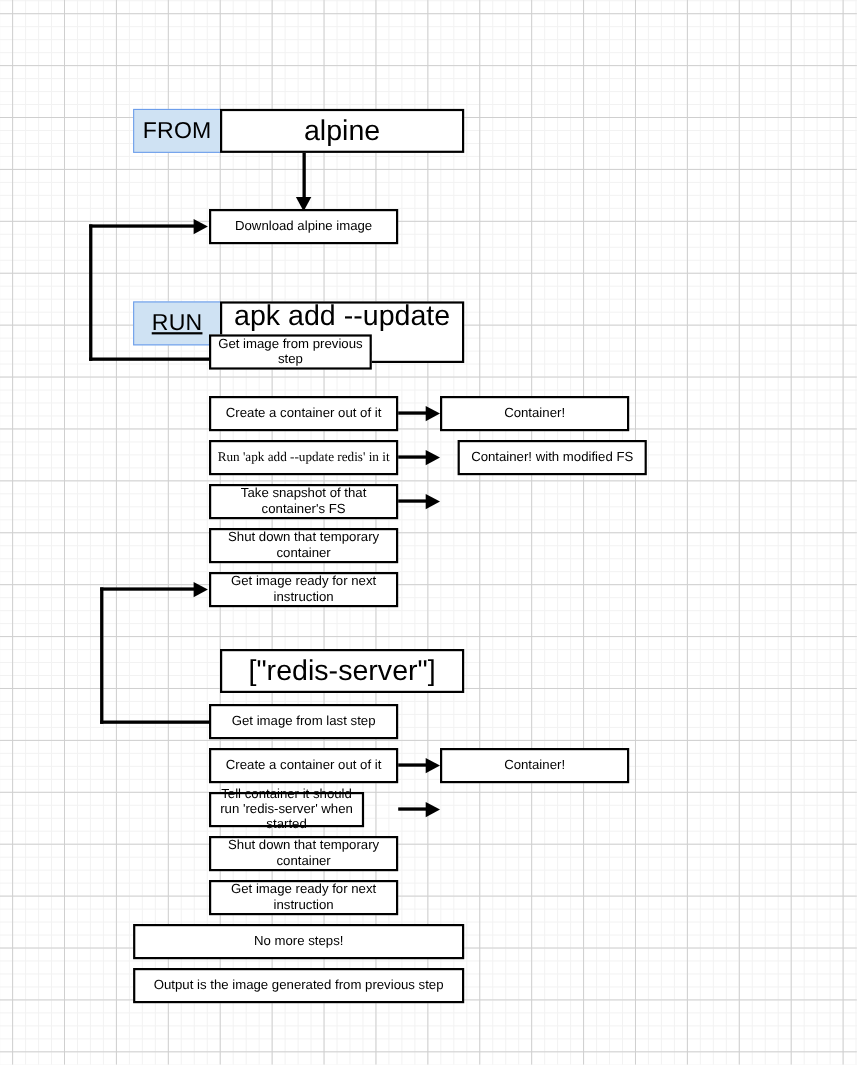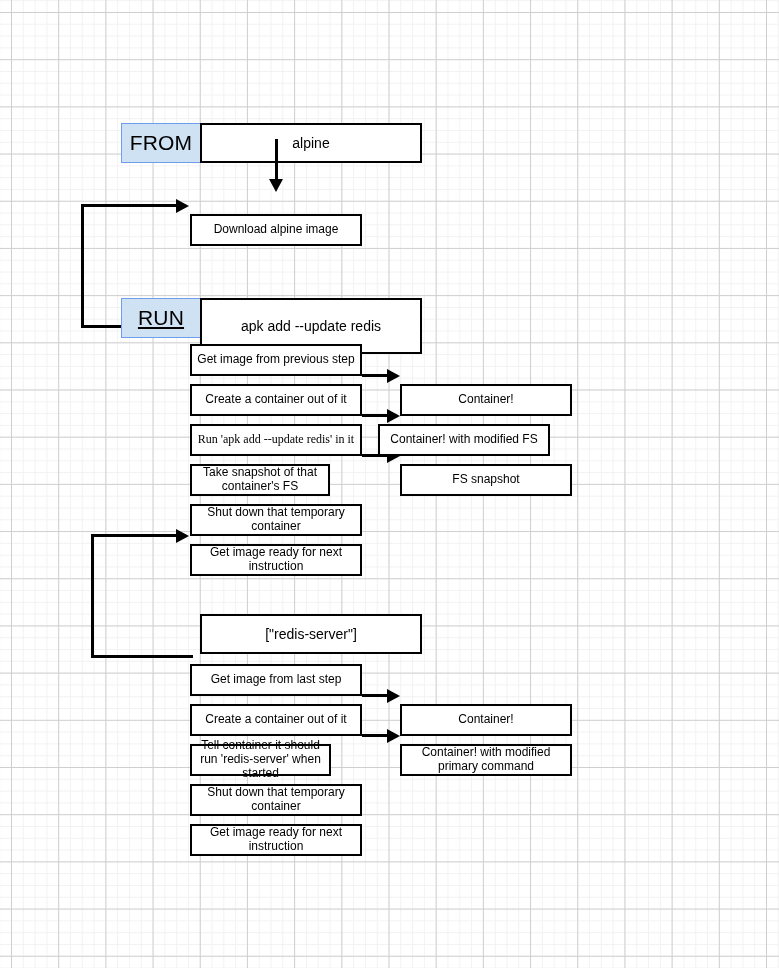--- a/index.html
+++ b/index.html
@@ -34,34 +34,33 @@
   .node {
     position: absolute;
     box-sizing: border-box;
     display: flex;
     align-items: center;
     justify-content: center;
     text-align: center;
     color: #000000;
     background: #ffffff;
     line-height: 1.15;
-    margin-top: 24px;
   }
 
   
   .instr-keyword {
     border: 1px solid #6d9eeb;
     background: #cfe2f3;
     font-size: 21px;
     letter-spacing: 0.2px;
   }
   .instr-arg {
     border: 2px solid #000000;
     background: #ffffff;
-    font-size: 14px;
+    font-size: 26px;
   }
 
   
   .step-box,
   .result-box,
   .wide-box {
     border: 2px solid #000000;
     background: #ffffff;
     font-size: 12px;
     padding: 0 4px;
@@ -105,41 +104,40 @@
   <div class="node step-box" style="left:190px; top:190px; width:172px; height:32px;">Download alpine image</div>
 
   <div class="conn conn-h" style="left:81px; top:204px; width:97px;"></div>
   <div class="conn conn-v" style="left:81px; top:204px; height:124px;"></div>
   <div class="conn conn-h" style="left:81px; top:325px; width:112px;"></div>
   <div class="arrow-head arrow-right" style="left:176px; top:199px;"></div>
 
   <div class="node instr-keyword" style="left:121px; top:274px; width:80px; height:40px;text-decoration:underline;">RUN</div>
   <div class="node instr-arg" style="left:200px; top:274px; width:222px; height:56px;">apk add --update redis</div>
 
-  <div class="node step-box" style="left:190px; top:320px; width:172px; height:32px;">Get image from previous step</div>
+  <div class="node step-box" style="left:190px; top:304px; width:148px; height:32px;">Get image from previous step</div>
 
   <div class="node step-box" style="left:190px; top:360px; width:172px; height:32px;">Create a container out of it</div>
   <div class="conn conn-h" style="left:362px; top:374px; width:28px;"></div>
   <div class="arrow-head arrow-right" style="left:387px; top:369px;"></div>
 
   <div class="node step-box" style="left:190px; top:400px; width:172px; height:32px;font-family:Liberation Serif, serif;">Run 'apk add --update redis' in it</div>
   <div class="conn conn-h" style="left:362px; top:414px; width:28px;"></div>
   <div class="arrow-head arrow-right" style="left:387px; top:409px;"></div>
 
-  <div class="node step-box" style="left:190px; top:440px; width:140px; height:32px;">Take snapshot of that container's FS</div>
+  <div class="node step-box" style="left:190px; top:440px; width:172px; height:32px;">Take snapshot of that container's FS</div>
   <div class="conn conn-h" style="left:362px; top:454px; width:28px;"></div>
   <div class="arrow-head arrow-right" style="left:387px; top:449px;"></div>
 
   <div class="node step-box" style="left:190px; top:480px; width:172px; height:32px;">Shut down that temporary container</div>
 
   <div class="node step-box" style="left:190px; top:520px; width:172px; height:32px;">Get image ready for next instruction</div>
 
   <div class="node result-box" style="left:400px; top:360px; width:172px; height:32px;">Container!</div>
-  <div class="node result-box" style="left:378px; top:400px; width:172px; height:32px;">Container! with modified FS</div>
-  <div class="node result-box" style="left:400px; top:440px; width:172px; height:32px;">FS snapshot</div>
+  <div class="node result-box" style="left:416px; top:400px; width:172px; height:32px;">Container! with modified FS</div>
 
   <div class="conn conn-h" style="left:91px; top:534px; width:87px;"></div>
   <div class="conn conn-v" style="left:91px; top:534px; height:124px;"></div>
   <div class="conn conn-h" style="left:91px; top:655px; width:102px;"></div>
   <div class="arrow-head arrow-right" style="left:176px; top:529px;"></div>
 
   <div class="node instr-arg" style="left:200px; top:590px; width:222px; height:40px;">["redis-server"]</div>
 
   <div class="node step-box" style="left:190px; top:640px; width:172px; height:32px;">Get image from last step</div>
 
@@ -149,16 +147,17 @@
 
   <div class="node step-box" style="left:190px; top:720px; width:141px; height:32px;">Tell container it should run 'redis-server' when started</div>
   <div class="conn conn-h" style="left:362px; top:734px; width:28px;"></div>
   <div class="arrow-head arrow-right" style="left:387px; top:729px;"></div>
 
   <div class="node step-box" style="left:190px; top:760px; width:172px; height:32px;">Shut down that temporary container</div>
 
   <div class="node step-box" style="left:190px; top:800px; width:172px; height:32px;">Get image ready for next instruction</div>
 
   <div class="node result-box" style="left:400px; top:680px; width:172px; height:32px;">Container!</div>
-  <div class="node result-box" style="left:400px; top:720px; width:172px; height:32px;">Container! with modified primary command</div>
 
+  <div class="node wide-box" style="left:121px; top:840px; width:301px; height:32px;">No more steps!</div>
+  <div class="node wide-box" style="left:121px; top:880px; width:301px; height:32px;">Output is the image generated from previous step</div>
 
 </div>
 
 </body></html>

